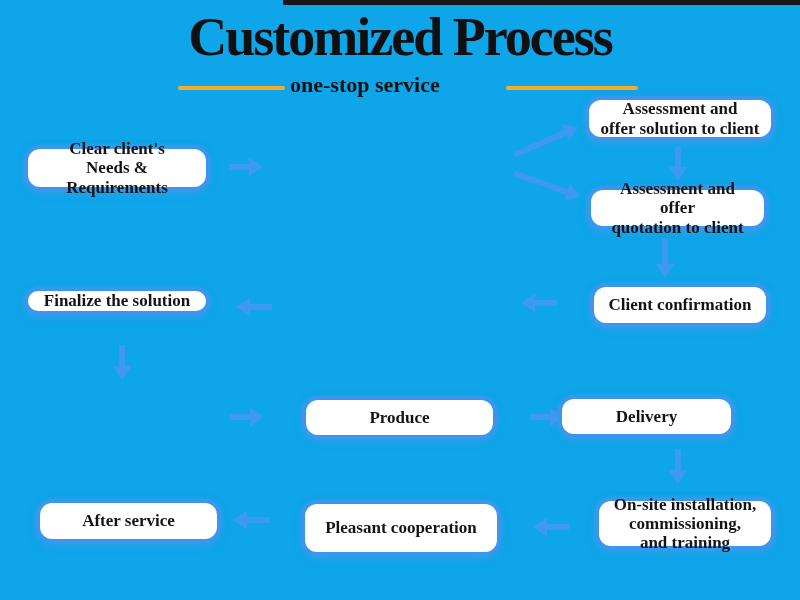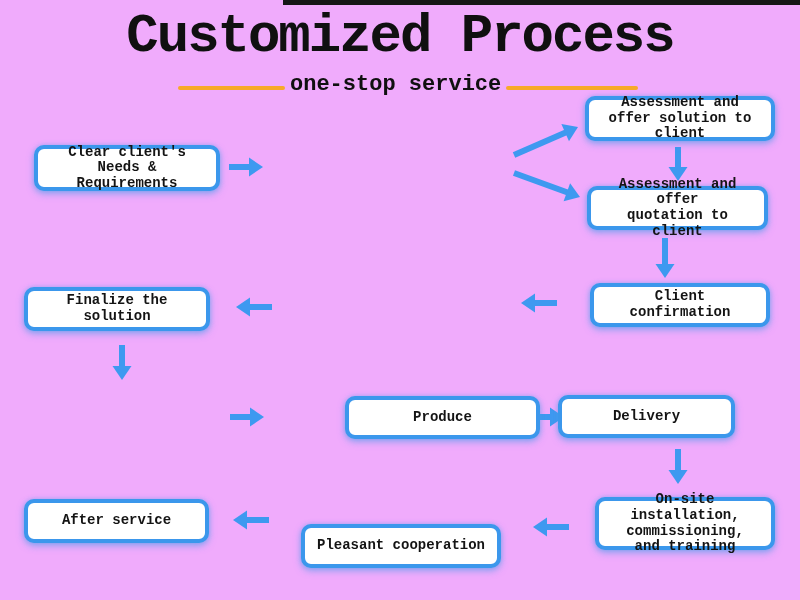--- a/index.html
+++ b/index.html
@@ -1,19 +1,19 @@
 <!DOCTYPE html>
 <html style="--blue: #3B97EC; --arrow: #3E99F0; --orange: #F7A928; --bar: #161616;"><head>
 <meta charset="utf-8">
 <style>
   html,body{margin:0;padding:0;background:#ffffff;}
   #canvas{
     position:relative;width:800px;height:600px;overflow:hidden;
-    background:#f0abfc;
-    font-family:Liberation Mono, monospace;
+    background:#0ea5e9;
+    font-family:Liberation Serif, serif;
   }
   #top-bar{
     position:absolute;left:283px;top:0;width:517px;height:5px;
     background:var(--bar,#161616);
   }
   #title{
     position:absolute;left:0;top:6px;width:800px;text-align:center;
     font-size:54px;font-weight:bold;letter-spacing:-2px;color:#101010;
     white-space:nowrap;
   }
@@ -23,24 +23,24 @@
   }
   #sub-line-left{left:178px;width:107px;}
   #sub-line-right{left:506px;width:132px;}
   #subtitle{
     position:absolute;left:290px;top:72px;width:205px;
     font-size:22px;font-weight:bold;color:#101010;white-space:nowrap;
   }
   .node{
     position:absolute;box-sizing:border-box;
     border:4px solid var(--blue,#3B97EC);
-    border-radius:10px;background:#ffffff;
+    border-radius:16px;background:#ffffff;
     box-shadow:0 3px 7px rgba(70,155,235,.55), 0 0 4px rgba(70,155,235,.35);
     display:flex;align-items:center;justify-content:center;text-align:center;
-    font-size:14px;font-weight:bold;color:#141414;line-height:1.12;
+    font-size:17px;font-weight:bold;color:#141414;line-height:1.12;
     white-space:pre-line;padding:2px 10px;
   }
   #connectors{position:absolute;left:0;top:0;pointer-events:none;}
 </style>
 </head>
 <body>
 
 <div id="canvas">
 
   <div id="top-bar"></div>
@@ -99,29 +99,29 @@
       <g>
         <line x1="569" y1="527" x2="544" y2="527" stroke="var(--arrow)" stroke-width="6"></line>
         <polygon points="533,527 547,517.5 547,536.5" fill="var(--arrow)"></polygon>
       </g>
       <g>
         <line x1="269" y1="520" x2="244" y2="520" stroke="var(--arrow)" stroke-width="6"></line>
         <polygon points="233,520 247,510.5 247,529.5" fill="var(--arrow)"></polygon>
       </g>
     </svg>
 
-  <div class="node" style="left:24px;  top:145px; width:186px; height:46px;margin-left:10px;">Clear client's
+  <div class="node" style="left:24px;  top:145px; width:186px; height:46px;">Clear client's
 Needs &amp; Requirements</div>
   <div class="node" style="left:585px; top:96px;  width:190px; height:45px;">Assessment and
 offer solution to client</div>
   <div class="node" style="left:587px; top:186px; width:181px; height:44px;">Assessment and offer
 quotation to client</div>
   <div class="node" style="left:590px; top:283px; width:180px; height:44px;">Client confirmation</div>
-  <div class="node" style="left:24px;  top:287px; width:186px; height:44px;">Finalize the solution</div>
-  <div class="node" style="left:302px; top:396px; width:195px; height:43px;margin-left:43px;">Produce</div>
+  <div class="node" style="left:24px;  top:287px; width:186px; height:28px;">Finalize the solution</div>
+  <div class="node" style="left:302px; top:396px; width:195px; height:43px;">Produce</div>
   <div class="node" style="left:558px; top:395px; width:177px; height:43px;">Delivery</div>
   <div class="node" style="left:595px; top:497px; width:180px; height:53px;">On-site installation,
 commissioning,
 and training</div>
-  <div class="node" style="left:301px; top:500px; width:200px; height:44px;margin-top:24px;">Pleasant cooperation</div>
-  <div class="node" style="left:24px;  top:499px; width:185px; height:44px;">After service</div>
+  <div class="node" style="left:301px; top:500px; width:200px; height:56px;">Pleasant cooperation</div>
+  <div class="node" style="left:36px;  top:499px; width:185px; height:44px;">After service</div>
 
 </div>
 
 </body></html>

